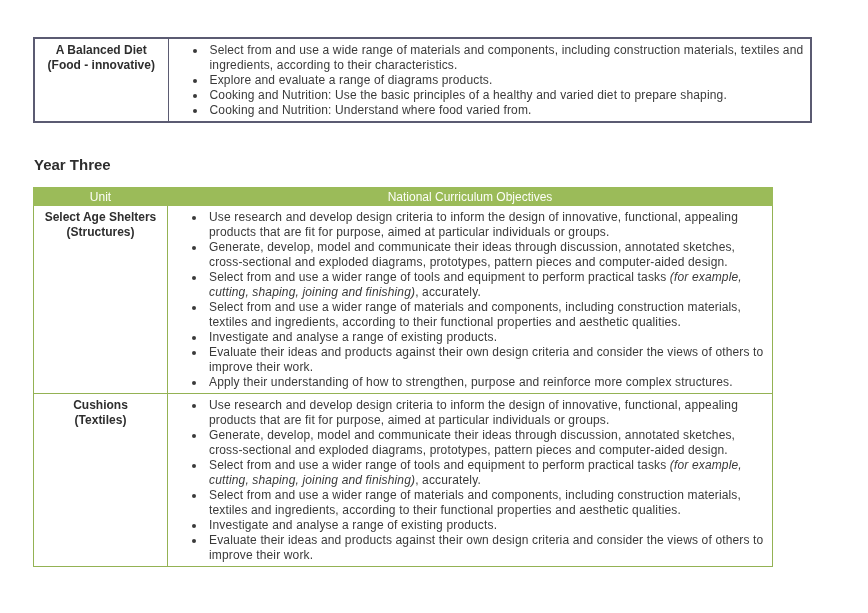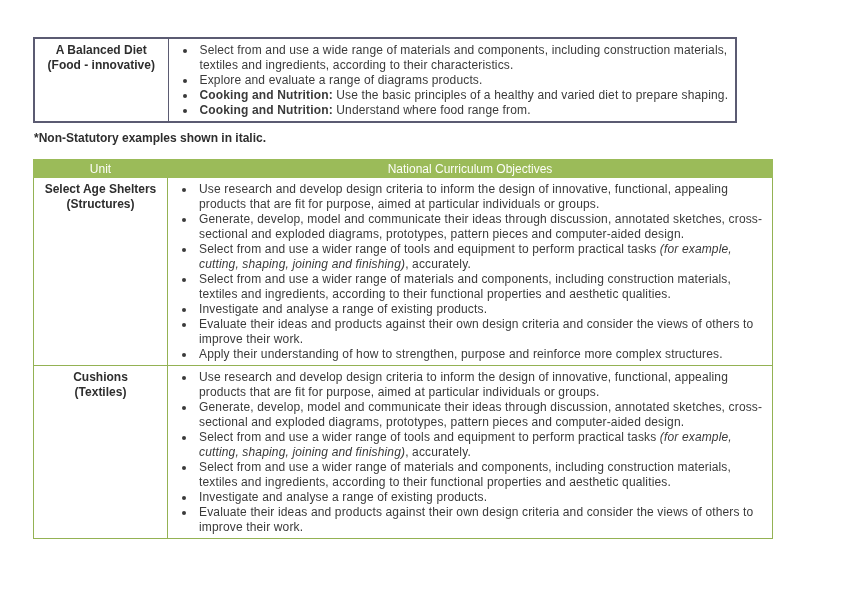--- a/index.html
+++ b/index.html
@@ -18,21 +18,21 @@
     background:#ffffff;
     font-family:"Liberation Sans", sans-serif;
     color:var(--text);
     overflow:hidden;
   }
 
   
   table{border-collapse:collapse;}
   .top-table{
     margin:37px 0 8px 33px;
-    width:704px;
+    width:779px;
     border:2px solid var(--slate-border);
   }
   .top-table td{
     border:1px solid var(--slate-border);
     vertical-align:top;
   }
   .top-table .unit-cell{height:74px;}
 
   .unit-cell{
     width:134px;
@@ -46,26 +46,26 @@
   }
   .obj-cell{
     font-size:12px;
     line-height:15px;
     letter-spacing:0.15px;
     padding:0 6px 0 0;
     vertical-align:top;
   }
   .obj-cell ul{
     margin:4px 0 3px 0;
-    padding-left:28px;
+    padding-left:38px;
   }
   .obj-cell li{
     padding-left:3px;
   }
-  .seg-b{font-weight:bold;}
+  .seg-b{font-weight:normal;}
   .seg-i{font-style:italic;}
 
   
   .note{
     margin:5px 0 0 34px;
     font-size:12px;
     font-weight:bold;
     color:#2E2E2E;
   }
   .heading{
@@ -110,29 +110,29 @@
       <tr>
         <td class="unit-cell">
           <span class="unit-line">A Balanced Diet</span>
           <span class="unit-line">(Food - innovative)</span>
         </td>
         <td class="obj-cell">
           <ul>
               <li><span>Select from and use a wide range of materials and components, including construction materials, textiles and ingredients, according to their characteristics.</span></li>
               <li><span>Explore and evaluate a range of diagrams products.</span></li>
               <li><span class="seg-b">Cooking and Nutrition:</span><span> Use the basic principles of a healthy and varied diet to prepare shaping.</span></li>
-              <li><span class="seg-b">Cooking and Nutrition:</span><span> Understand where food range from.</span></li>
+              <li><span class="seg-b">Cooking and Nutrition:</span><span> Understand where food varied from.</span></li>
             </ul>
         </td>
       </tr>
     </tbody>
   </table>
 
-  <div class="note">*Non-Statutory examples shown in italic.</div>
 
+  <div class="heading">Year Three</div>
 
   <table class="year-table">
     <thead>
       <tr>
         <th class="unit-th">Unit</th>
         <th>National Curriculum Objectives</th>
       </tr>
     </thead>
     <tbody id="year-body">
         <tr class="row-0">

